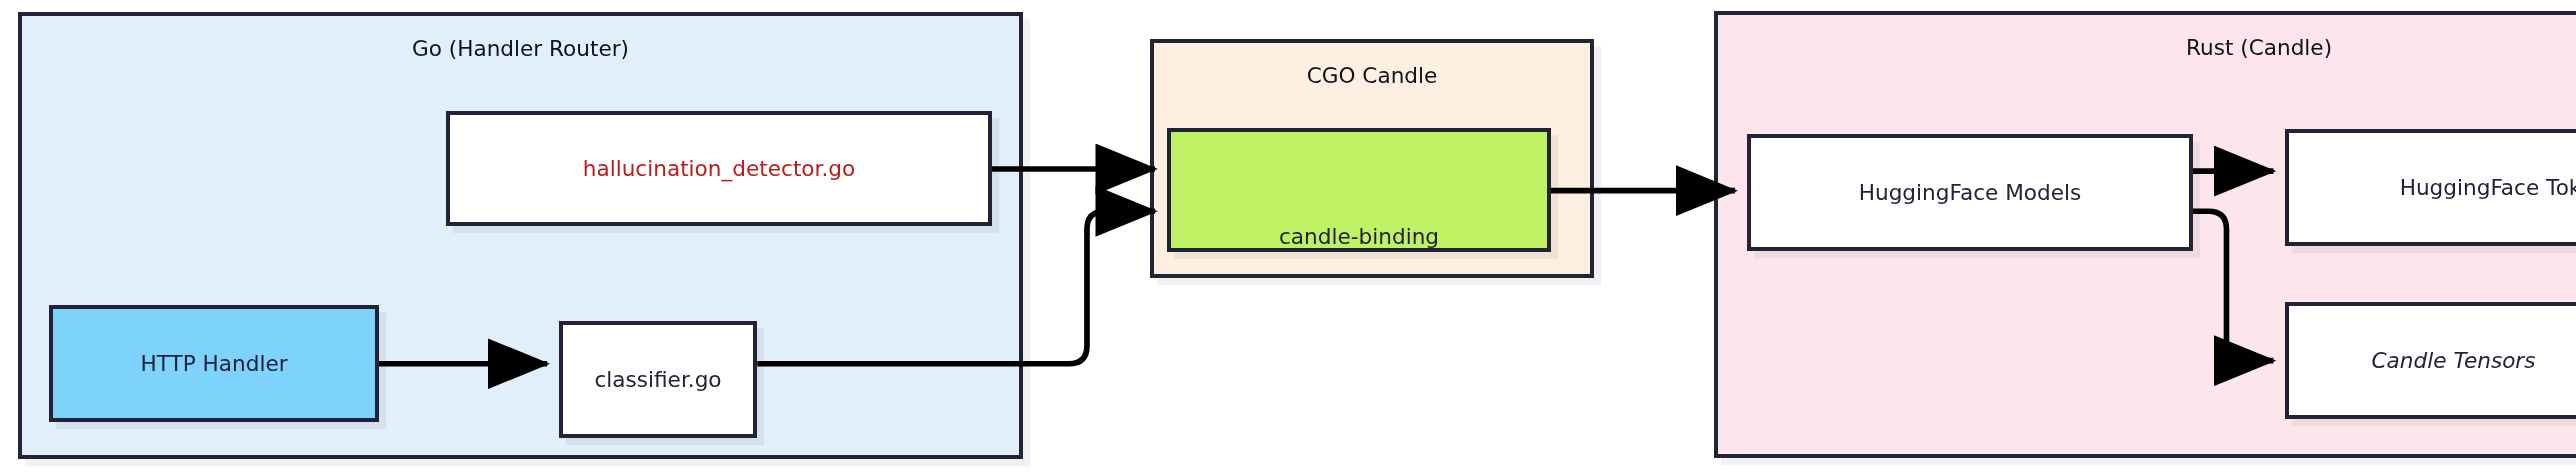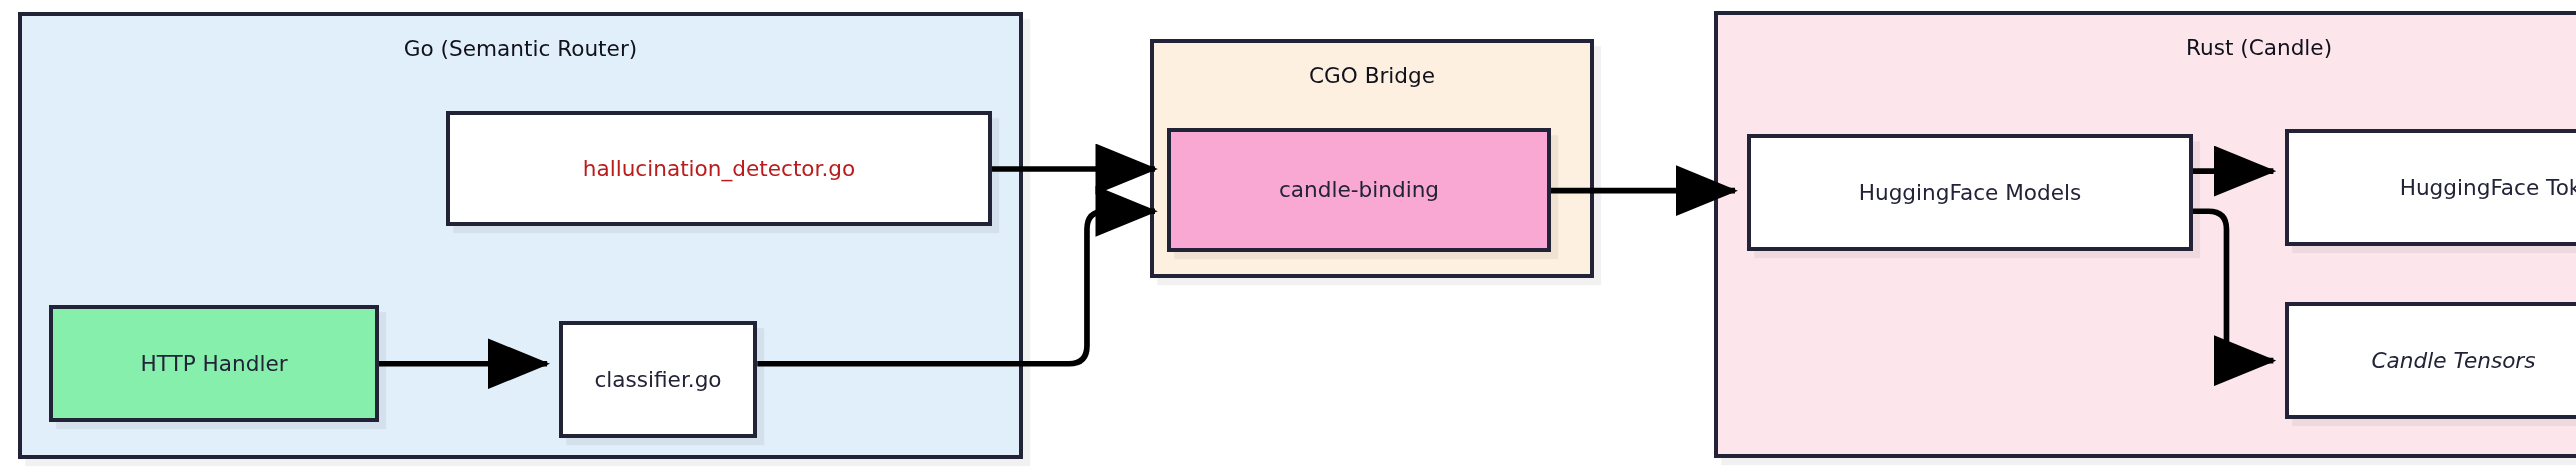--- a/index.html
+++ b/index.html
@@ -62,25 +62,25 @@
     white-space: nowrap;
     line-height: 1;
   }
 </style>
 </head>
 <body>
 
 <div id="diagram">
 
   <div class="cluster" id="cluster-go" style="left: 18px; top: 12px; width: 1005px; height: 447px; background: rgb(225, 239, 250); border-color: rgb(35, 35, 56);">
-    <div class="cluster-title" style="top: 19.6px; color: rgb(17, 17, 28);">Go (Semantic Router)</div>
+    <div class="cluster-title" style="top: 19.6px; color: rgb(17, 17, 28);">Go (Handler Router)</div>
   </div>
 
   <div class="cluster" id="cluster-cgo" style="left: 1150px; top: 39px; width: 444px; height: 239px; background: rgb(253, 240, 224); border-color: rgb(35, 35, 56);">
-    <div class="cluster-title" style="top: 19.6px; color: rgb(17, 17, 28);">CGO Bridge</div>
+    <div class="cluster-title" style="top: 19.6px; color: rgb(17, 17, 28);">CGO Candle</div>
   </div>
 
   <div class="cluster" id="cluster-rust" style="left: 1714px; top: 11.3px; width: 1090px; height: 447px; background: rgb(252, 230, 235); border-color: rgb(35, 35, 56);">
     <div class="cluster-title" style="top: 19.6px; color: rgb(17, 17, 28);">Rust (Candle)</div>
   </div>
 
   <svg class="layer" id="edge-layer" viewBox="0 0 5478 920">
     <defs>
       <marker id="arrowhead" markerWidth="11" markerHeight="9" refX="10.5" refY="4.5" orient="auto" markerUnits="strokeWidth">
         <path d="M0,0 L11,4.5 L0,9 z" fill="#000000"></path>
@@ -97,29 +97,29 @@
 
     <path id="edge-modernbert-hf" class="edge" d="M 4255,332 L 4413,332" fill="none" stroke="#000000" stroke-width="11" marker-end="url(#arrowhead)"></path>
 
     <path id="edge-modernbert-tensors" class="edge" d="M 4255,410 L 4287,410 Q 4322,410 4322,445 L 4322,665 Q 4322,700 4357,700 L 4413,700" fill="none" stroke="#000000" stroke-width="11" marker-end="url(#arrowhead)"></path>
   </svg>
 
   <div class="node" id="node-hallucination_detector" style="left: 446px; top: 111px; width: 546px; height: 115px; background: rgb(255, 255, 255); border-color: rgb(35, 35, 56);">
     <span class="node-label" style="color: #b91c1c;">hallucination_detector.go</span>
   </div>
 
-  <div class="node" id="node-http_handler" style="left: 49px; top: 305px; width: 330px; height: 117px; background: #86efac; border-color: rgb(35, 35, 56);">
+  <div class="node" id="node-http_handler" style="left: 49px; top: 305px; width: 330px; height: 117px; background: #7dd3fc; border-color: rgb(35, 35, 56);">
     <span class="node-label" style="color: rgb(35, 35, 56);">HTTP Handler</span>
   </div>
 
   <div class="node" id="node-classifier" style="left: 559px; top: 305px; width: 198px; height: 117px; background: rgb(255, 255, 255); border-color: rgb(35, 35, 56); margin-top: 16px;">
     <span class="node-label" style="color: rgb(35, 35, 56);">classifier.go</span>
   </div>
 
-  <div class="node" id="node-candle_binding" style="left: 1167px; top: 128px; width: 384px; height: 124px; background: #f9a8d4; border-color: rgb(35, 35, 56);">
+  <div class="node" id="node-candle_binding" style="left: 1167px; top: 128px; width: 384px; height: 124px; background: #bef264; border-color: rgb(35, 35, 56); align-items: flex-end;">
     <span class="node-label" style="color: rgb(35, 35, 56);">candle-binding</span>
   </div>
 
   <div class="node" id="node-modernbert" style="left: 1747px; top: 134px; width: 446px; height: 117px; background: rgb(255, 255, 255); border-color: rgb(35, 35, 56);">
     <span class="node-label" style="color: rgb(35, 35, 56);">HuggingFace Models</span>
   </div>
 
   <div class="node" id="node-hf_tokenizers" style="left: 2285px; top: 129px; width: 488px; height: 117px; background: rgb(255, 255, 255); border-color: rgb(35, 35, 56);">
     <span class="node-label" style="color: rgb(35, 35, 56);">HuggingFace Tokenizers</span>
   </div>

